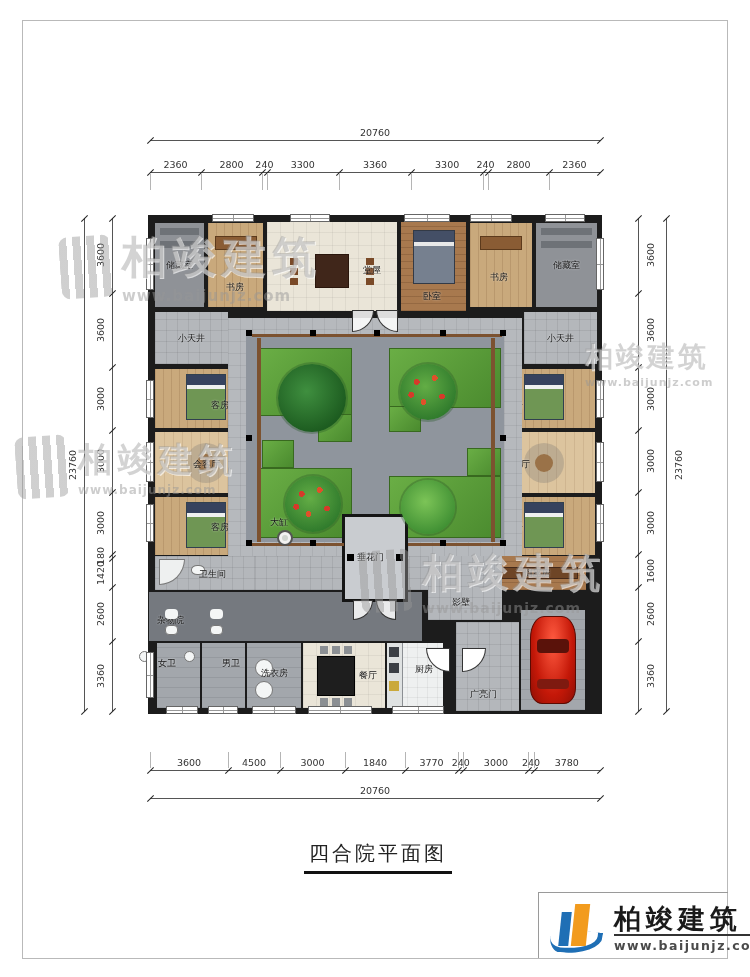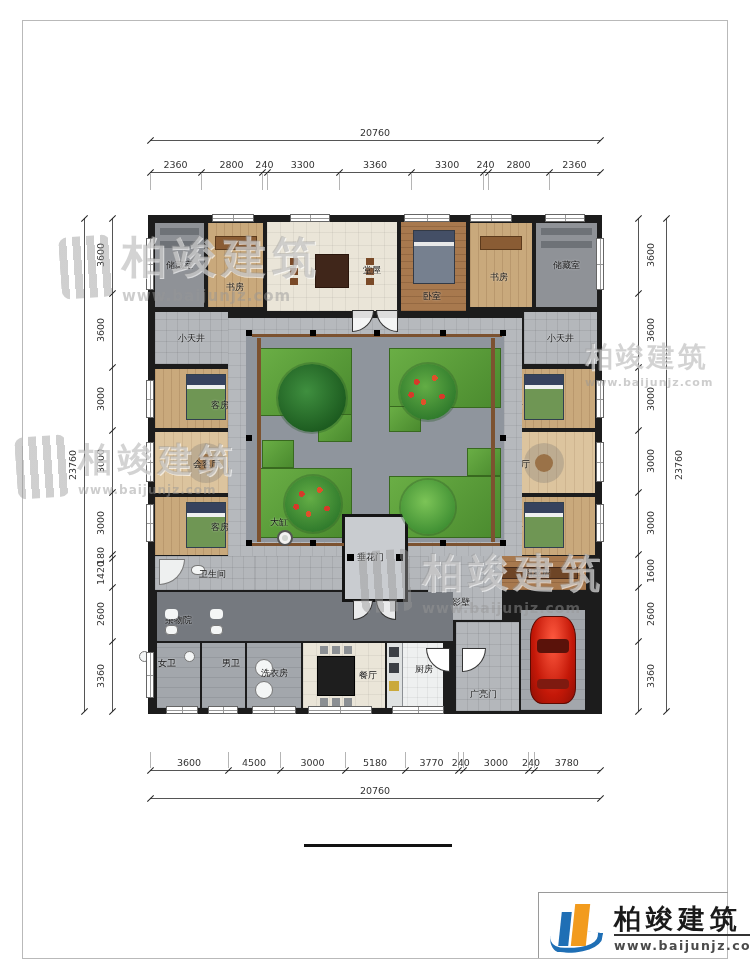--- a/index.html
+++ b/index.html
@@ -181,21 +181,21 @@
         <div class="furn f-bath"></div>
         <span class="rlabel abs" style="left: 44px; top: 12px; text-align: center;">卫生间</span>
       </div>
       <div class="room wood-dark" style="left: 488px; top: 556px; width: 98px; height: 34px;">
         <div class="furn f-bench"></div>
         <span class="rlabel">倒座房</span>
       </div>
       <div class="room pave" style="left: 428px; top: 556px; width: 74px; height: 64px;">
         <span class="rlabel abs" style="left: 24px; top: 40px;">影壁</span>
       </div>
-      <div class="room dark" style="left: 157px; top: 592px; width: 296px; height: 49px;">
+      <div class="room dark" style="left: 149px; top: 592px; width: 273px; height: 49px;">
         <span class="rlabel abs" style="left: 8px; top: 22px;">杂物院</span>
       </div>
       <div class="room pave2" style="left: 157px; top: 643px; width: 43px; height: 65px;">
         <div class="furn f-wc"></div>
         <span class="rlabel abs" style="left: 1px; top: 14px;">女卫</span>
       </div>
       <div class="room pave2" style="left: 202px; top: 643px; width: 43px; height: 65px;">
         <div class="furn f-wc"></div>
         <span class="rlabel abs" style="left: 20px; top: 14px;">男卫</span>
       </div>
@@ -312,21 +312,21 @@
       <div class="dim-stub" style="left: 150px; top: 752px; width: 1px; height: 16px;"></div>
       <div class="dim-label" style="left: 189.017px; top: 768px;">3600</div>
       <div class="dim-tick" style="left: 224.035px; top: 770px;"></div>
       <div class="dim-stub" style="left: 228.035px; top: 752px; width: 1px; height: 16px;"></div>
       <div class="dim-label" style="left: 254.046px; top: 768px;">4500</div>
       <div class="dim-tick" style="left: 276.058px; top: 770px;"></div>
       <div class="dim-stub" style="left: 280.058px; top: 752px; width: 1px; height: 16px;"></div>
       <div class="dim-label" style="left: 312.572px; top: 768px;">3000</div>
       <div class="dim-tick" style="left: 341.087px; top: 770px;"></div>
       <div class="dim-stub" style="left: 345.087px; top: 752px; width: 1px; height: 16px;"></div>
-      <div class="dim-label" style="left: 375px; top: 768px;">5180</div>
+      <div class="dim-label" style="left: 375px; top: 768px;">1840</div>
       <div class="dim-tick" style="left: 400.913px; top: 770px;"></div>
       <div class="dim-stub" style="left: 404.913px; top: 752px; width: 1px; height: 16px;"></div>
       <div class="dim-label" style="left: 431.575px; top: 768px;">3770</div>
       <div class="dim-tick" style="left: 454.237px; top: 770px;"></div>
       <div class="dim-stub" style="left: 458.237px; top: 752px; width: 1px; height: 16px;"></div>
       <div class="dim-label" style="left: 460.838px; top: 768px;">240</div>
       <div class="dim-tick" style="left: 459.439px; top: 770px;"></div>
       <div class="dim-stub" style="left: 463.439px; top: 752px; width: 1px; height: 16px;"></div>
       <div class="dim-label" style="left: 495.954px; top: 768px;">3000</div>
       <div class="dim-tick" style="left: 524.468px; top: 770px;"></div>
@@ -410,20 +410,21 @@
   </div>
   <div class="wm w4">
     <div class="wm-glyph"></div>
     <div>
         <div class="wm-name">柏竣建筑</div>
          <div class="wm-url">www.baijunjz.com</div>
       </div>
   </div>
 
   <div class="title-wrap">
+    <div class="title-text">四合院平面图</div>
     <div class="title-bar"></div>
   </div>
 
   <div class="tb-h"></div>
   <div class="tb-v"></div>
   <div class="logo">
     <div class="logo-icon">
       <div class="li-bar-blue"></div>
       <div class="li-bar-orange"></div>
       <div class="li-swoosh"></div>

